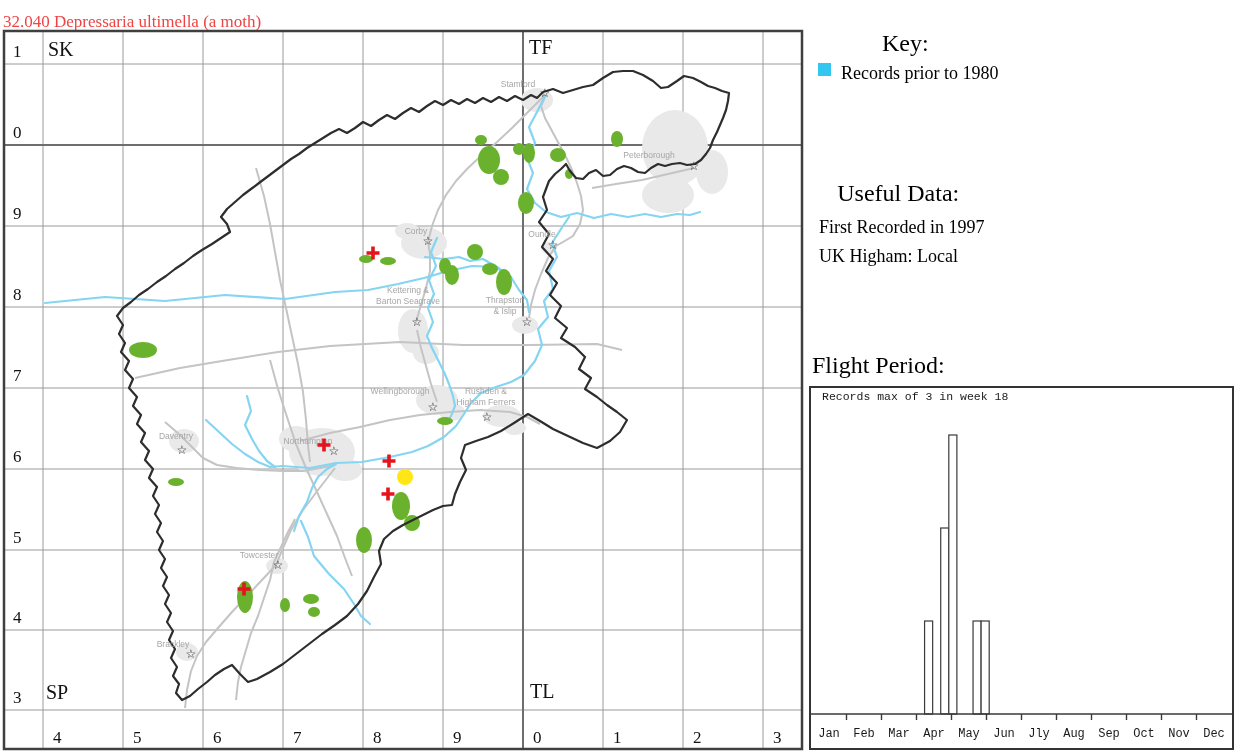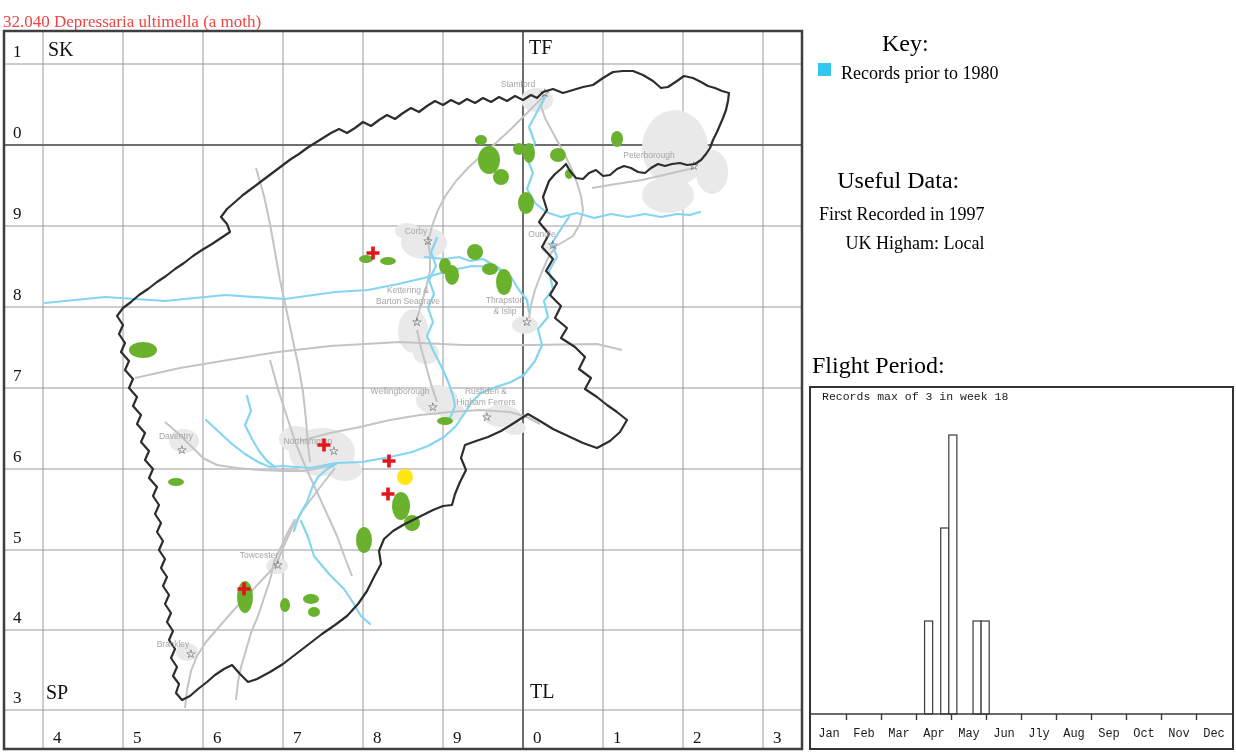--- a/index.html
+++ b/index.html
@@ -3,30 +3,30 @@
 <meta charset="utf-8">
 <style>
   html,body{margin:0;padding:0;}
   body{width:1236px;height:755px;position:relative;background:#fff;
        font-family:"Liberation Serif",serif;overflow:hidden;}
   #title{position:absolute;left:3px;top:12px;font-size:17px;color:#ef4444;white-space:nowrap;}
   #map-svg{position:absolute;left:0;top:0;}
   #flight-chart{position:absolute;left:0;top:0;}
   .panel{position:absolute;left:812px;color:#000;}
   #key-panel{top:30px;}
-  #data-panel{top:167px;}
+  #data-panel{top:180px;}
   #flight-panel{top:352px;font-family:Liberation Serif, serif;}
   .panel-title{font-size:24px;margin:0 0 6px 0;font-weight:normal;text-align:center;}
   .key-item{display:flex;align-items:flex-start;height:25px;font-size:18px;}
   .sw{width:13px;height:13px;margin-left:6px;margin-right:10px;flex:0 0 auto;position:relative;}
   .sw-square{background:#33c6f0;}
   .sw-circle{background:#f6e93e;border-radius:50%;}
   .sw-cross::before{content:"";position:absolute;left:0;top:4.5px;width:13px;height:4px;background:#d5161d;}
   .sw-cross::after{content:"";position:absolute;left:4.5px;top:0;width:4px;height:13px;background:#d5161d;}
-  .ud-line{font-size:18px;line-height:29px;padding-left:7px;text-align:right;}
+  .ud-line{font-size:18px;line-height:29px;padding-left:7px;}
 </style>
 </head>
 <body>
 
 <div id="title">32.040 Depressaria ultimella (a moth)</div>
 
 <svg id="map-svg" width="806" height="755" viewBox="0 0 806 755">
 
   <g stroke="#9a9a9a" stroke-width="1">
     <line x1="43" y1="31" x2="43" y2="749"></line>

